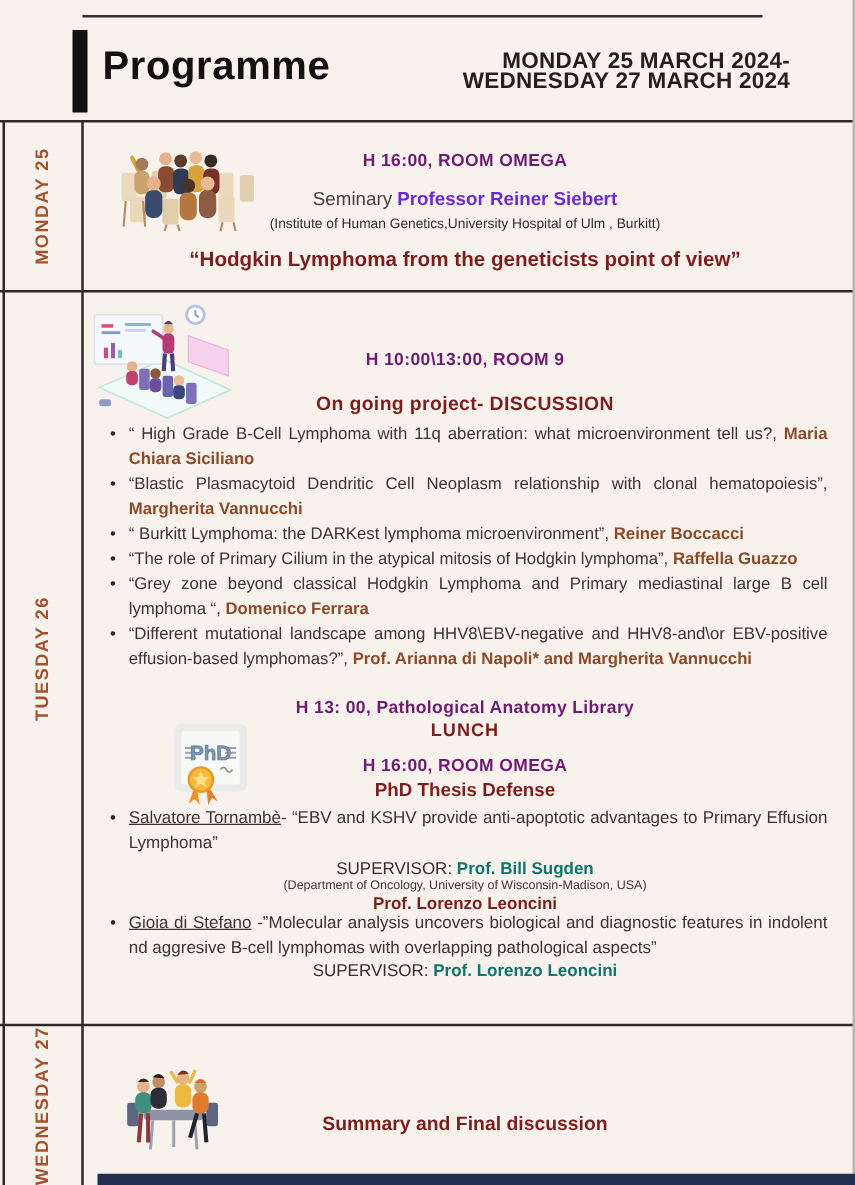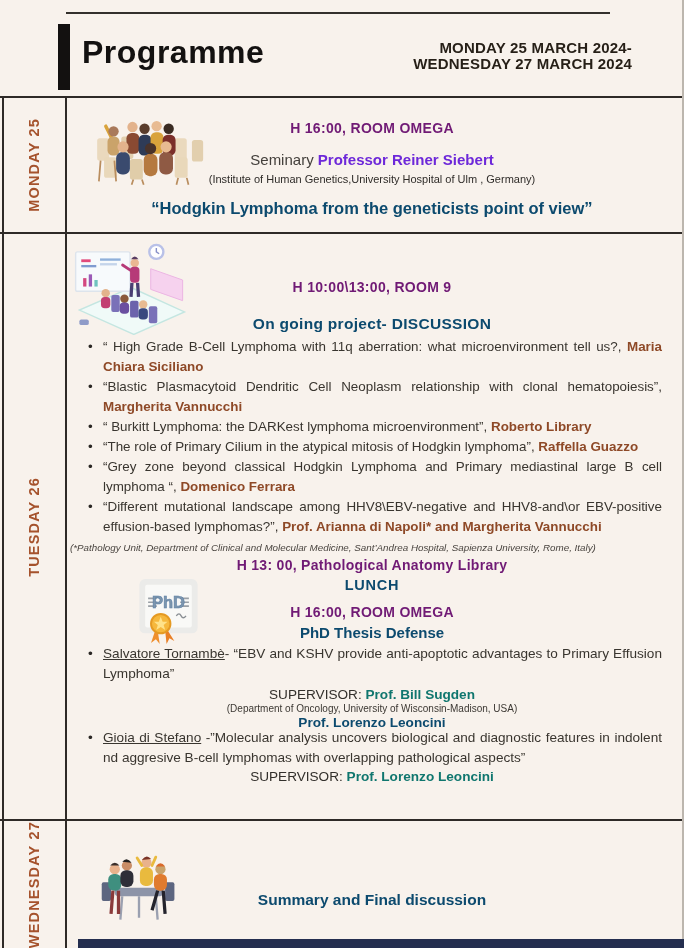--- a/index.html
+++ b/index.html
@@ -12,34 +12,34 @@
   
   .top-rule{left:66px;top:12px;width:544px;height:2px;background:#33302c;}
   .header-bar{left:58px;top:24px;width:12px;height:66px;background:#131110;}
   .divider{left:0;width:684px;height:2px;background:#2e2a27;}
   .v-divider{left:65px;top:96px;width:2px;height:852px;background:#2e2a27;}
   .left-border{left:2px;top:96px;width:2px;height:852px;background:#2e2a27;}
   .right-border{right:0;top:0;width:2px;height:948px;background:#bcb6ae;}
   .bottom-bar{left:78px;bottom:0;width:606px;height:9px;background:#242e4f;}
   
   .title{left:82px;top:34px;font-size:32px;font-weight:800;letter-spacing:.5px;color:#131110;}
-  .dates{right:52px;top:40px;text-align:right;font-size:15px;font-weight:800;line-height:16px;color:#261f17;letter-spacing:.2px;margin-left:32px;}
+  .dates{right:52px;top:40px;text-align:right;font-size:18px;font-weight:800;line-height:16px;color:#261f17;letter-spacing:.2px;margin-left:32px;}
   
   .day-label{left:2px;width:63px;display:flex;align-items:center;justify-content:center;}
   .day-label span{
     writing-mode:vertical-rl;transform:rotate(180deg);
     font-weight:800;font-size:14.5px;letter-spacing:1.2px;color:#a5522c;white-space:nowrap;
   }
   .lbl-mon{top:97px;height:135px;}
   .lbl-tue{top:234px;height:585px;}
   .lbl-wed{top:821px;height:127px;}
   
   .cwide{left:66px;width:612px;text-align:center;}
   .time-head{font-weight:800;font-size:14px;color:#701a75;letter-spacing:.3px;}
-  .black-title{font-weight:800;color:#0c4a6e;text-align:center;}
+  .black-title{font-weight:800;color:#7f1d1d;text-align:center;}
   .small-aff{font-size:11px;color:#2f2c29;}
   .brown{font-weight:800;color:#8e4927;}
   .u{text-decoration:underline;}
   ul.blist{margin:0;padding:0;list-style:none;}
   ul.blist li{position:relative;padding-left:17px;text-align:justify;font-size:13.4px;line-height:20px;color:#39352f;}
   ul.blist li::before{content:"\2022";position:absolute;left:2px;color:#2a2724;}
   .footnote{font-style:italic;font-size:9.8px;color:#4a4540;}
   .sup-line{font-size:13.6px;color:#33302c;}
   .sup-line b{font-weight:800;color:#0f766e;}
 </style>
@@ -105,21 +105,21 @@
         <circle cx="68" cy="42" r="6.5" fill="#4a332a"></circle>
       <rect x="78" y="46" width="16" height="26" rx="7" fill="#8f5a44"></rect>
         <circle cx="86" cy="40" r="6.5" fill="#e8bb92"></circle>
 
       <path d="M10 56 L8 80 M26 56 L28 80 M48 78 L46 84 M58 78 L60 84 M100 76 L98 84 M110 76 L112 84" stroke="#b98d5e" stroke-width="2" fill="none"></path>
     </g>
   </svg>
 
   <div class="abs cwide time-head" style="top:120px">H 16:00, ROOM OMEGA</div>
   <div class="abs cwide" style="top:151px;font-size:15px;color:#44403c"><span>Seminary </span><b style="color:#6d28d9">Professor Reiner Siebert</b></div>
-  <div class="abs cwide small-aff" style="top:173px">(Institute of Human Genetics,University Hospital of Ulm , Germany)</div>
+  <div class="abs cwide small-aff" style="top:173px">(Institute of Human Genetics,University Hospital of Ulm , Burkitt)</div>
   <div class="abs cwide black-title" style="top:199px;font-size:16.5px">“Hodgkin Lymphoma from the geneticists point of view”</div>
 
   <svg class="abs" style="left:70px;top:240px" width="122" height="95" viewBox="0 0 130 100">
     <polygon points="65,50 122,76 68,100 10,74" fill="#f0faf8" stroke="#c4e6e1" stroke-width="1.5"></polygon>
 
     <rect x="6" y="12" width="58" height="42" rx="2" fill="#f7fafc" stroke="#dde4ec" stroke-width="1.5"></rect>
     <rect x="12" y="20" width="10" height="3" fill="#e24a7b"></rect>
     <rect x="12" y="26" width="16" height="2.5" fill="#7f9bd0"></rect>
     <rect x="32" y="19" width="22" height="2.5" fill="#8fb0da"></rect>
     <rect x="32" y="24" width="18" height="2.5" fill="#c4d4ea"></rect>
@@ -151,27 +151,26 @@
     </g>
     <rect x="10" y="84" width="10" height="6" rx="2" fill="#8f9bc8"></rect>
   </svg>
 
   <div class="abs cwide time-head" style="top:279px">H 10:00\13:00, ROOM 9</div>
   <div class="abs cwide black-title" style="top:315px;font-size:15.5px;letter-spacing:.3px">On going project- DISCUSSION</div>
 
   <ul class="abs blist" style="left:86px;top:337px;width:576px">
     <li><span>“ High Grade B-Cell Lymphoma with 11q aberration: what microenvironment tell us?,</span> <span class="brown">Maria Chiara Siciliano</span></li>
     <li><span>“Blastic Plasmacytoid Dendritic Cell Neoplasm relationship with clonal hematopoiesis”,</span> <span class="brown">Margherita Vannucchi</span></li>
-    <li><span>“ Burkitt Lymphoma: the DARKest lymphoma microenvironment”,</span> <span class="brown">Roberto Library</span></li>
+    <li><span>“ Burkitt Lymphoma: the DARKest lymphoma microenvironment”,</span> <span class="brown">Reiner Boccacci</span></li>
     <li><span>“The role of Primary Cilium in the atypical mitosis of Hodgkin lymphoma”,</span> <span class="brown">Raffella Guazzo</span></li>
     <li><span>“Grey zone beyond classical Hodgkin Lymphoma  and Primary mediastinal large B cell lymphoma “,</span> <span class="brown">Domenico Ferrara</span></li>
     <li><span>“Different mutational landscape among HHV8\EBV-negative and HHV8-and\or EBV-positive effusion-based lymphomas?”,</span> <span class="brown">Prof. Arianna di Napoli* and Margherita Vannucchi</span></li>
   </ul>
 
-  <div class="abs footnote" style="left:70px;top:542px;width:600px">(*Pathology Unit, Department of Clinical and Molecular Medicine, Sant’Andrea Hospital, Sapienza University, Rome, Italy)</div>
 
   <div class="abs cwide time-head" style="top:557px">H 13: 00, Pathological Anatomy Library</div>
   <div class="abs cwide black-title" style="top:577px;font-size:14.5px;letter-spacing:.8px">LUNCH</div>
 
   <svg class="abs" style="left:137px;top:577px" width="63" height="68" viewBox="0 0 64 70">
     <rect x="2" y="2" width="60" height="56" rx="6" fill="#ebebe9"></rect>
     <rect x="8" y="8" width="48" height="44" rx="2" fill="#f9f9f7"></rect>
     <g stroke="#9aa0a6" stroke-width="1.6">
       <path d="M11 22 H20 M11 26 H20 M11 30 H20"></path>
       <path d="M44 22 H53 M44 26 H53 M44 30 H53"></path>

